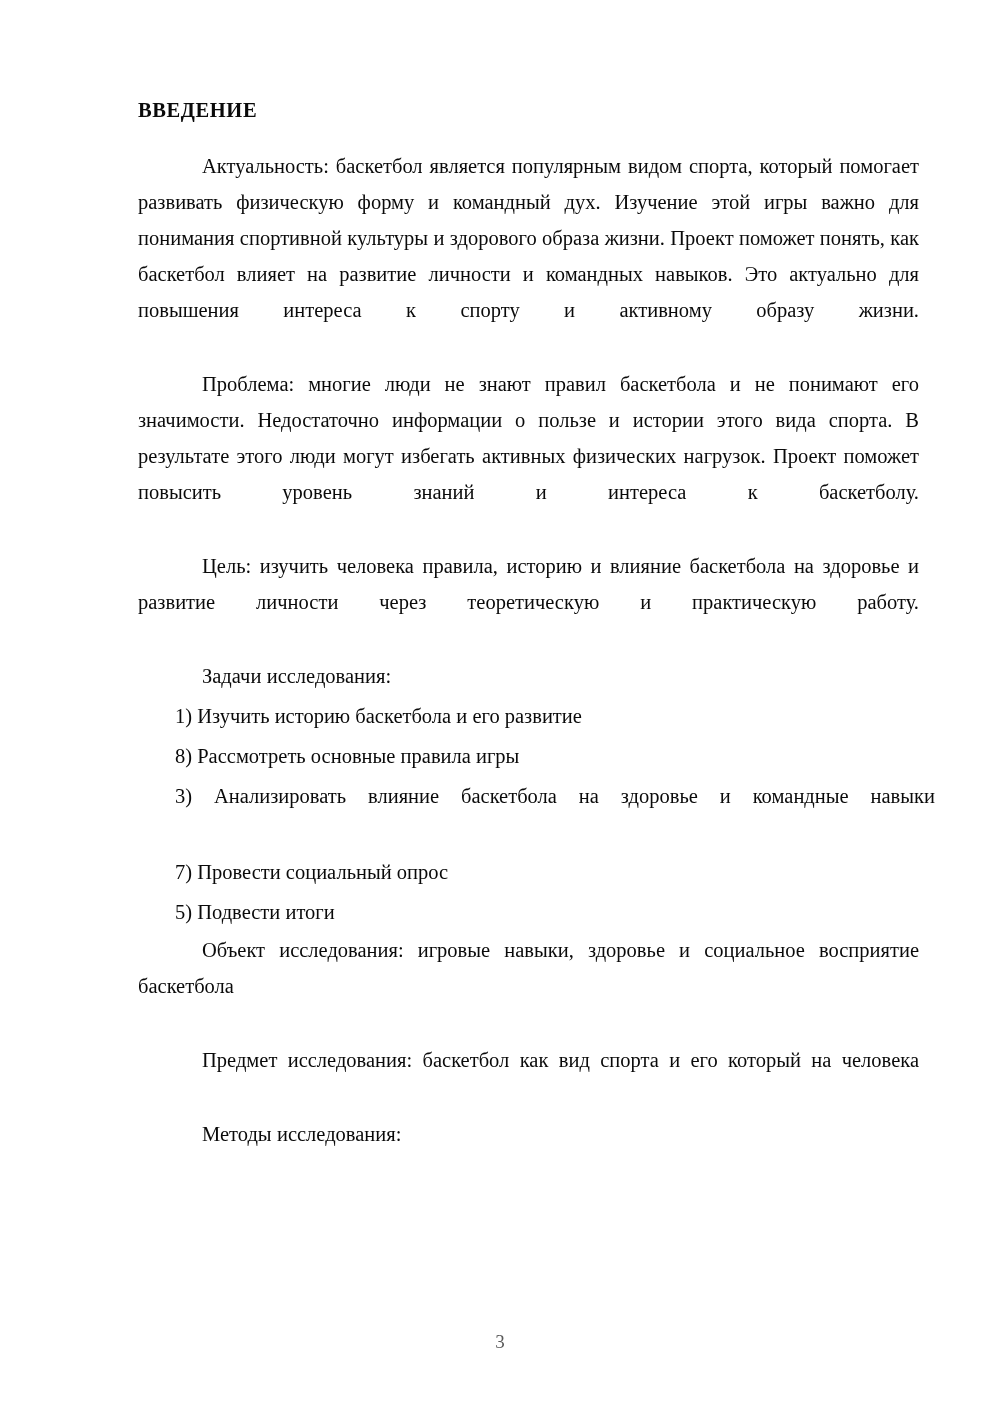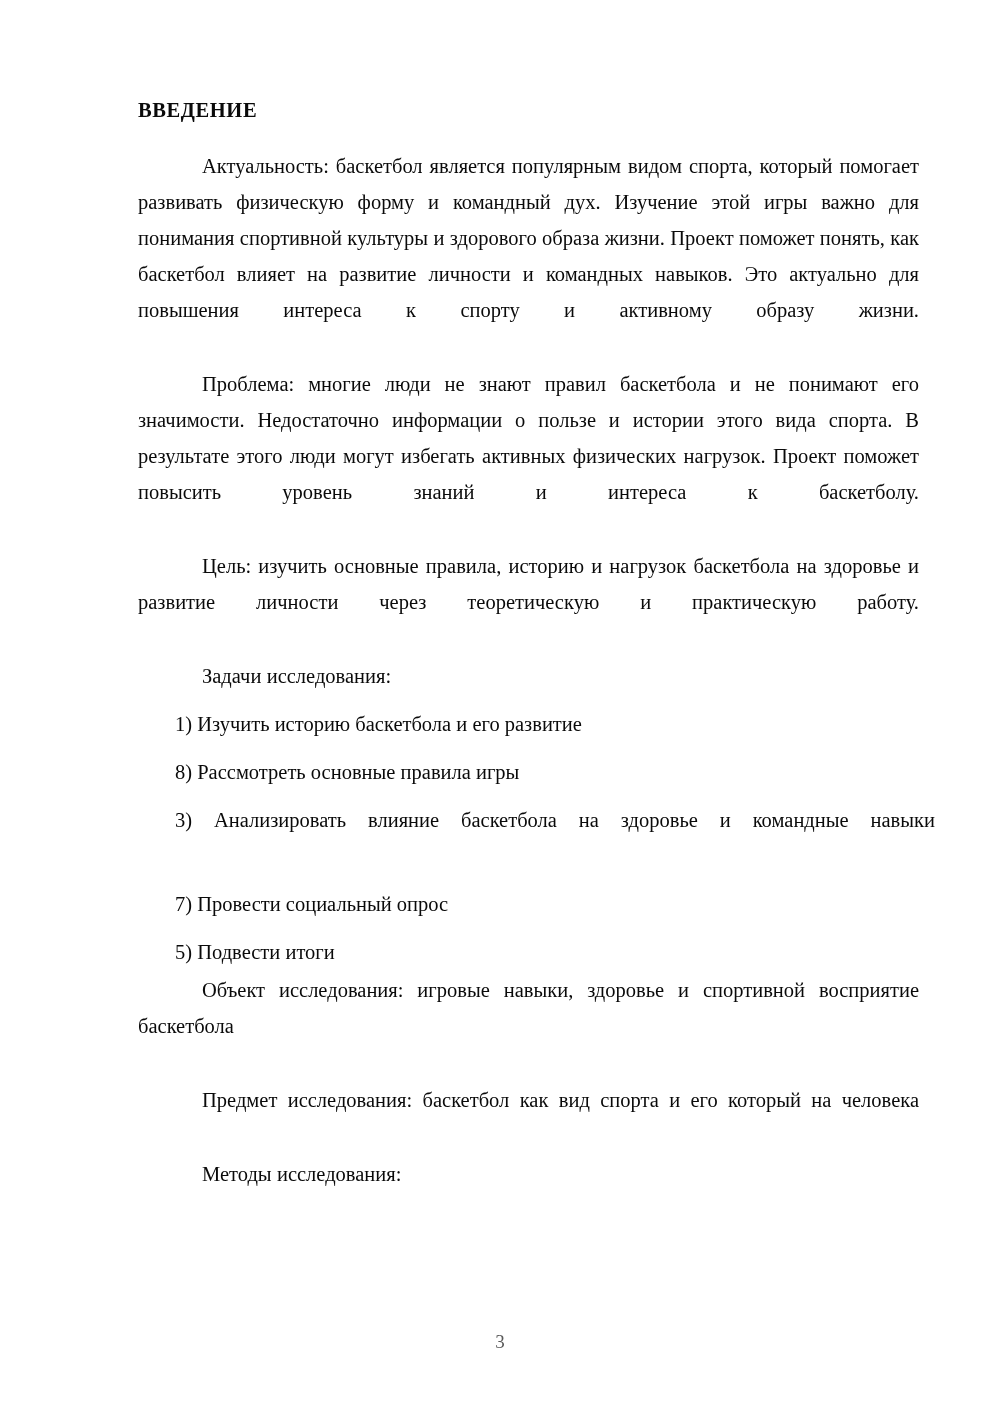--- a/index.html
+++ b/index.html
@@ -55,21 +55,21 @@
     width: 100%;
   }
 
   .para.no-stretch:after { display: none; }
 
   .list-item {
     font-size: 20.5px;
     line-height: 36px;
     text-align: justify;
     text-indent: 37px;
-    margin: 12px 0 2px 0;
+    margin: 4px 0 2px 0;
   }
 
   .list-item:after {
     content: "";
     display: inline-block;
     width: 100%;
   }
 
   .list-item.short:after { display: none; }
 
@@ -91,35 +91,35 @@
 <div class="page">
 
   <div class="content">
 
     <h1 class="doc-title">ВВЕДЕНИЕ</h1>
 
     <p class="para">Актуальность: баскетбол является популярным видом спорта, который помогает развивать физическую форму и командный дух. Изучение этой игры важно для понимания спортивной культуры и здорового образа жизни. Проект поможет понять, как баскетбол влияет на развитие личности и командных навыков. Это актуально для повышения интереса к спорту и активному образу жизни.</p>
 
     <p class="para">Проблема: многие люди не знают правил баскетбола и не понимают его значимости. Недостаточно информации о пользе и истории этого вида спорта. В результате этого люди могут избегать активных физических нагрузок. Проект поможет повысить уровень знаний и интереса к баскетболу.</p>
 
-    <p class="para">Цель: изучить основные правила, историю и нагрузок баскетбола на здоровье и развитие личности через теоретическую и практическую работу.</p>
+    <p class="para">Цель: изучить человека правила, историю и влияние баскетбола на здоровье и развитие личности через теоретическую и практическую работу.</p>
 
     <p class="para no-stretch">Задачи исследования:</p>
 
     <p class="list-item short">1) Изучить историю баскетбола и его развитие</p>
 
     <p class="list-item short">8) Рассмотреть основные правила игры</p>
 
     <p class="list-item">3) Анализировать влияние баскетбола на здоровье и командные навыки</p>
 
     <p class="list-item short">7) Провести социальный опрос</p>
 
     <p class="list-item short">5) Подвести итоги</p>
 
-    <p class="para">Объект исследования: игровые навыки, здоровье и спортивной восприятие баскетбола</p>
+    <p class="para">Объект исследования: игровые навыки, здоровье и социальное восприятие баскетбола</p>
 
     <p class="para">Предмет исследования: баскетбол как вид спорта и его который на человека</p>
 
 
     <p class="para no-stretch">Методы исследования:</p>
 
   </div>
 
   <div class="page-number">3</div>
 

